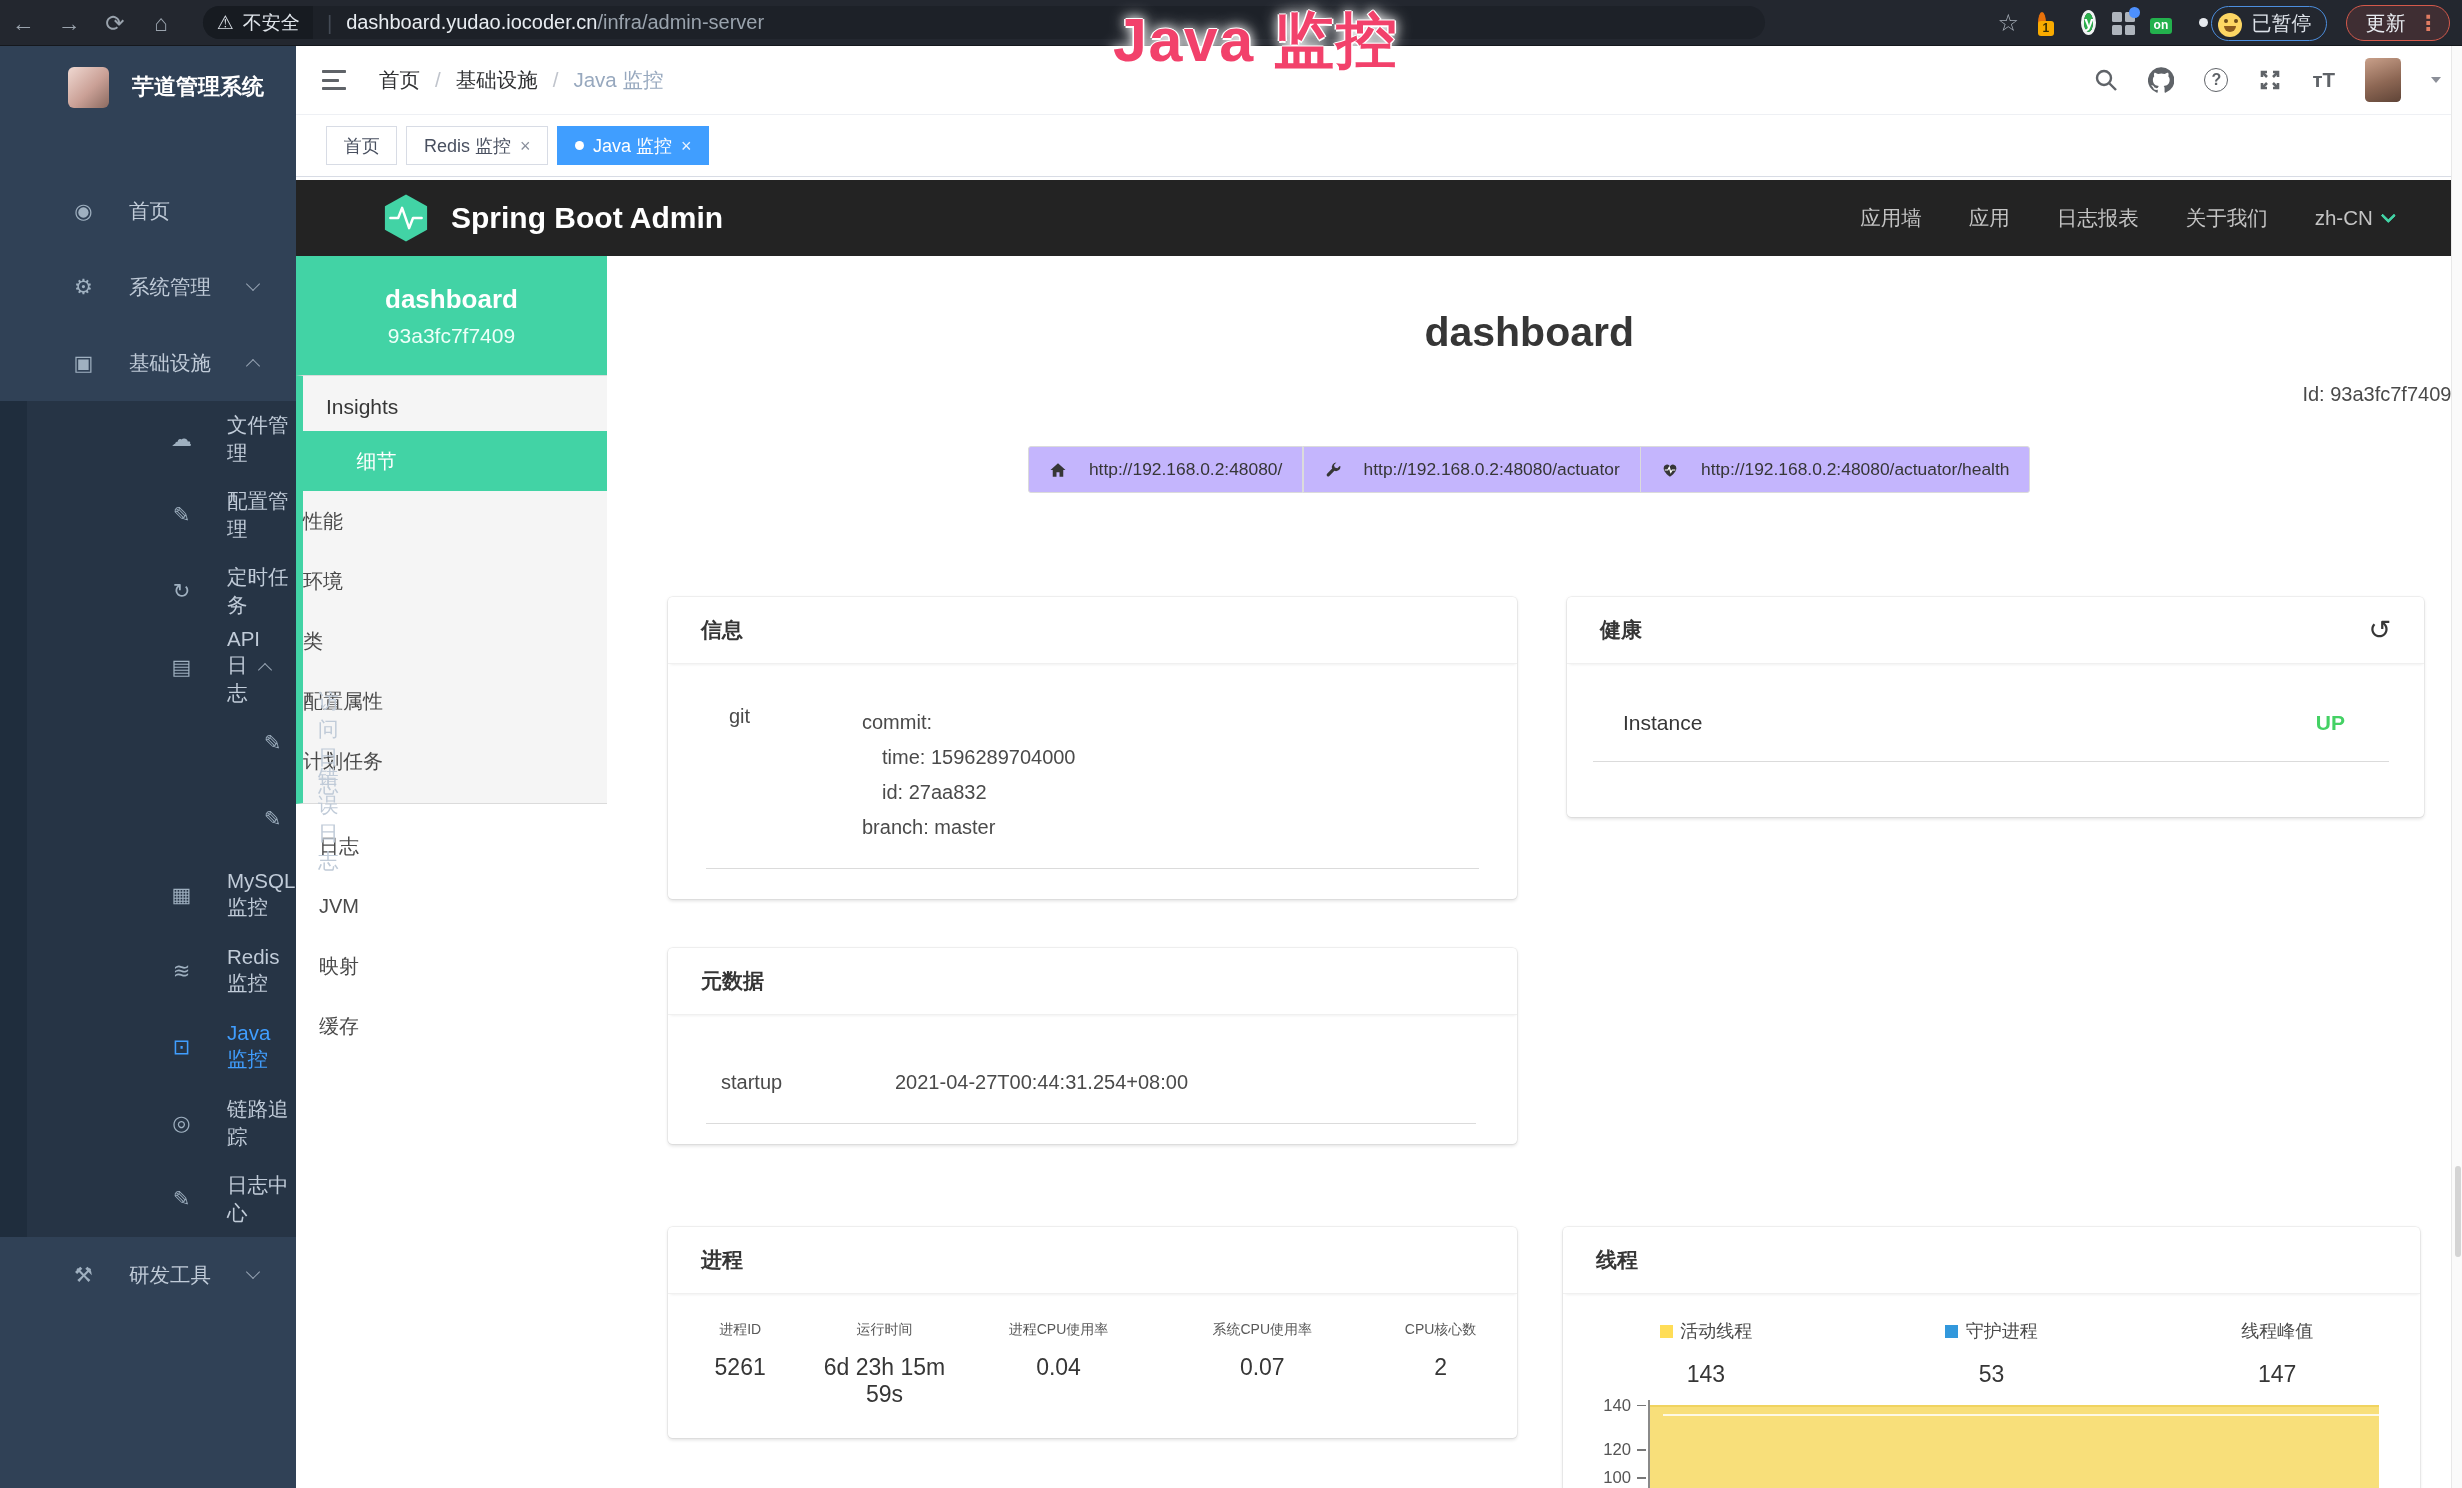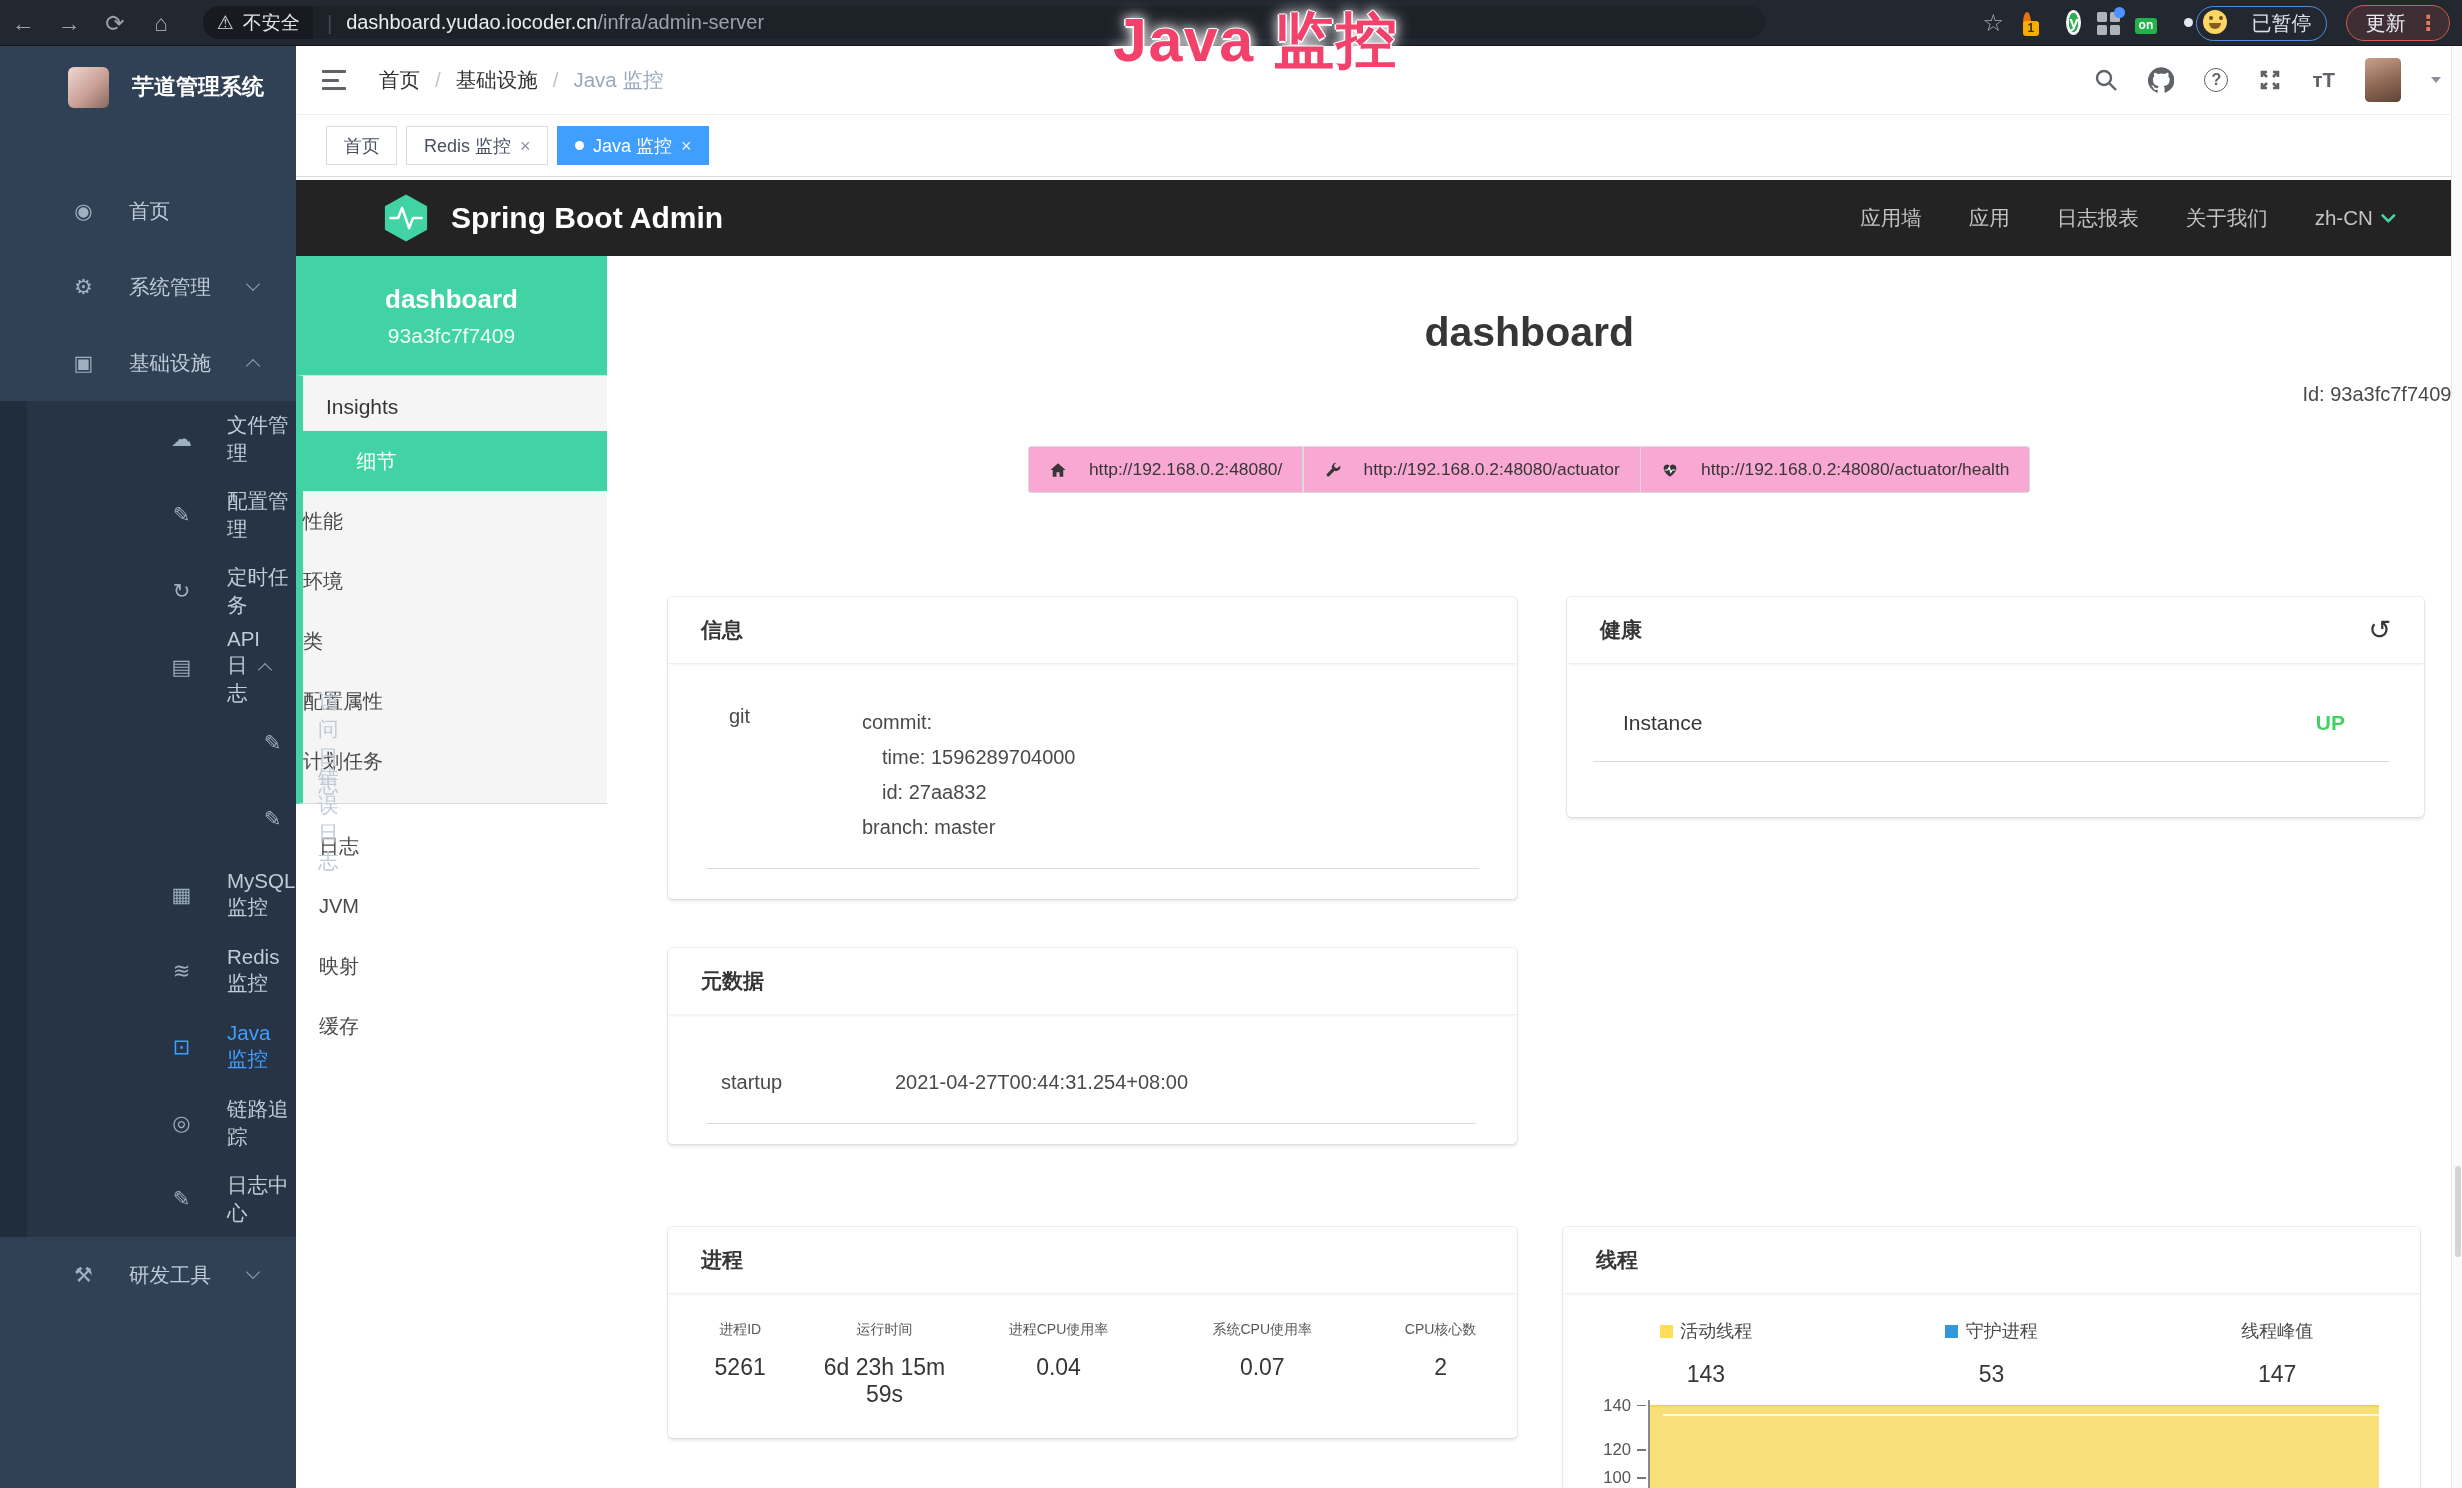--- a/index.html
+++ b/index.html
@@ -26,21 +26,21 @@
   .ext-pin{width:18px;height:18px;background:#4285f4;border-radius:50% 50% 50% 0;transform:rotate(-45deg)}
   .ext-y{width:24px;height:24px;border-radius:50%;background:#2bb24c;color:#fff;font-size:16.7px;font-weight:700;text-align:center;line-height:24px;box-shadow:0 0 0 3px #f1f3f4}
   .ext-grid{display:grid;grid-template-columns:10px 10px;grid-gap:3px}
   .ext-grid i{display:block;width:10px;height:10px;background:#aeb4bc;border-radius:1.5px}
   .ext-grid .dot{position:absolute;right:-4.6px;top:-4.6px;width:10.6px;height:10.6px;border-radius:50%;background:#4d90fe}
   .ext-on{width:24px;height:18px;background:repeating-linear-gradient(#343a43 0 4.6px,transparent 4.6px 8.3px)}
   .badge-on{position:absolute;left:-4.6px;bottom:-10.6px;background:#23b14d;color:#fff;font-size:12px;font-weight:700;border-radius:3px;padding:0.8px 3.8px;line-height:13.7px}
   .ext-leaf{width:21px;height:21px;border-radius:50%;background:#57a33f;box-shadow:inset -4.6px -4.6px 0 #3c7c2a}
   .ext-puzzle{width:23px;height:20px;background:#e6e9ee;border-radius:3.8px}
   .ext-puzzle::before{content:"";position:absolute;left:6.8px;top:-4.6px;width:9px;height:9px;border-radius:50%;background:#e6e9ee}
-  .paused{display:flex;align-items:flex-start;gap:24px;border:1.5px solid #4c8ede;border-radius:18px;padding:3px 15px 3px 6px;color:#dde2e9;font-size:20px}
+  .paused{display:flex;align-items:flex-end;gap:9px;border:1.5px solid #4c8ede;border-radius:18px;padding:3px 15px 3px 6px;color:#dde2e9;font-size:20px}
   .face{position:relative;width:24px;height:24px;border-radius:50%;background:#fdd663}
   .face::before{content:"";position:absolute;left:5.3px;top:6.8px;width:3.8px;height:3.8px;border-radius:50%;background:#6d4c1b;box-shadow:10px 0 0 #6d4c1b}
   .face::after{content:"";position:absolute;left:6px;top:13px;width:12px;height:6.8px;border-radius:0 0 12px 12px;background:#8b5a1e}
   .update{display:flex;align-items:center;gap:12px;border:1.5px solid #d4594b;background:rgba(212,89,75,.16);border-radius:18px;padding:3.8px 10.6px 3.8px 18px;color:#e8ecf1;font-size:20px}
   .update .dots{color:#e07b62;font-size:21px;font-weight:700}
 
   
   .annotation{position:absolute;left:1113px;top:0px;z-index:60;font-size:61px;font-weight:600;letter-spacing:1.5px;
     text-shadow:1.5px 0 0 #fff,-1.5px 0 0 #fff,0 1.5px 0 #fff,0 -1.5px 0 #fff,0 0 10.6px #fff,0 0 16.7px #fff}
 
@@ -104,21 +104,21 @@
   .sitem{height:60px;display:flex;align-items:center;font-size:20px;color:#4a4a4a;cursor:pointer}
   .sitem.active{background:#42d3a5;color:#fff;margin-left:-7.6px;padding-left:61px}
   .sflat{padding-top:12px}
   .sflat .sitem{padding-left:23px}
 
   
   .sba-main{position:absolute;left:607px;top:256px;right:10.6px;bottom:0;background:#fff;overflow:hidden;z-index:3}
   .pg-title{position:absolute;top:53px;left:0;right:0;text-align:center;font-size:41px;font-weight:600;color:#363636}
   .pg-sub{position:absolute;top:127px;left:0;right:0;text-align:right;font-size:20px;color:#4a4a4a}
   .links-row{position:absolute;top:190px;left:0;right:0;display:flex;justify-content:center}
-  .lbtn{display:flex;align-items:center;gap:22px;height:47px;padding:0 20px;border:0.8px solid #dbdbdb;background:#f9a8d4;color:#363636;font-size:17.4px;margin-left:-0.8px;cursor:pointer;white-space:nowrap}
+  .lbtn{display:flex;align-items:center;gap:22px;height:47px;padding:0 20px;border:0.8px solid #dbdbdb;background:#c4b5fd;color:#363636;font-size:17.4px;margin-left:-0.8px;cursor:pointer;white-space:nowrap}
   .lbtn:first-child{border-radius:3px 0 0 3px;margin-left:0}
   .lbtn:last-child{border-radius:0 3px 3px 0}
   .lbtn svg{flex:none}
 
   .card{position:absolute;background:#fff;border-radius:4.6px;box-shadow:0 1.5px 3.8px rgba(10,10,10,.12),0 0 0 0.8px rgba(10,10,10,.06)}
   .card-h{display:flex;align-items:center;height:67px;padding:0 33px;font-size:21px;font-weight:700;color:#363636;border-bottom:1.5px solid #f0f0f0;box-shadow:0 2.3px 3px -1.5px rgba(10,10,10,.08)}
   .hist{margin-left:auto;font-size:27px;font-weight:400;color:#363636;cursor:pointer;line-height:1}
 
   .c-info{left:61px;top:341px;width:849px;height:302px}
   .kv{display:flex;padding:41px 38px 0 61px;font-size:20px;color:#4a4a4a}

